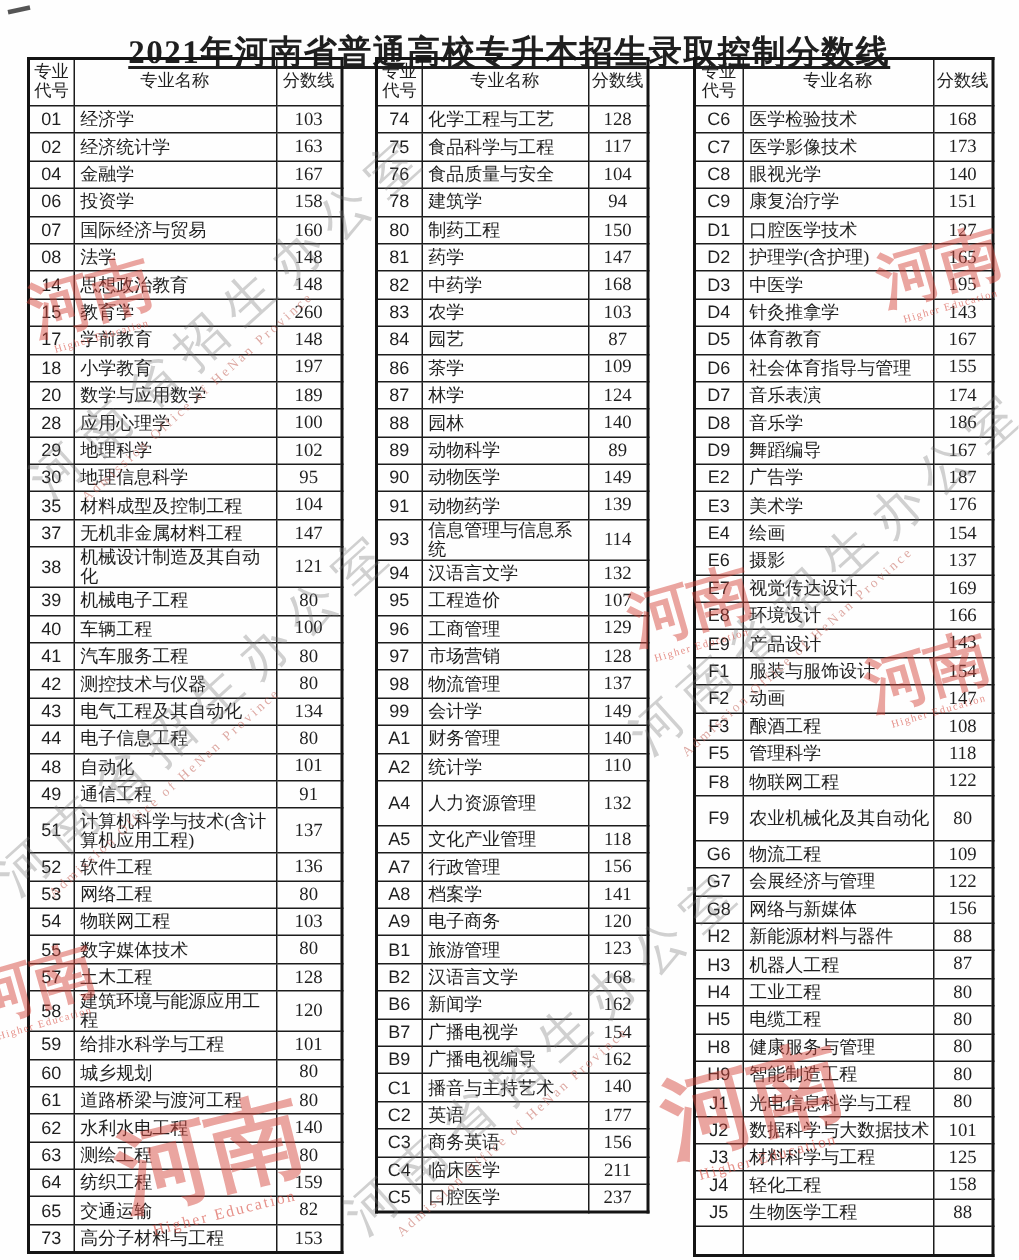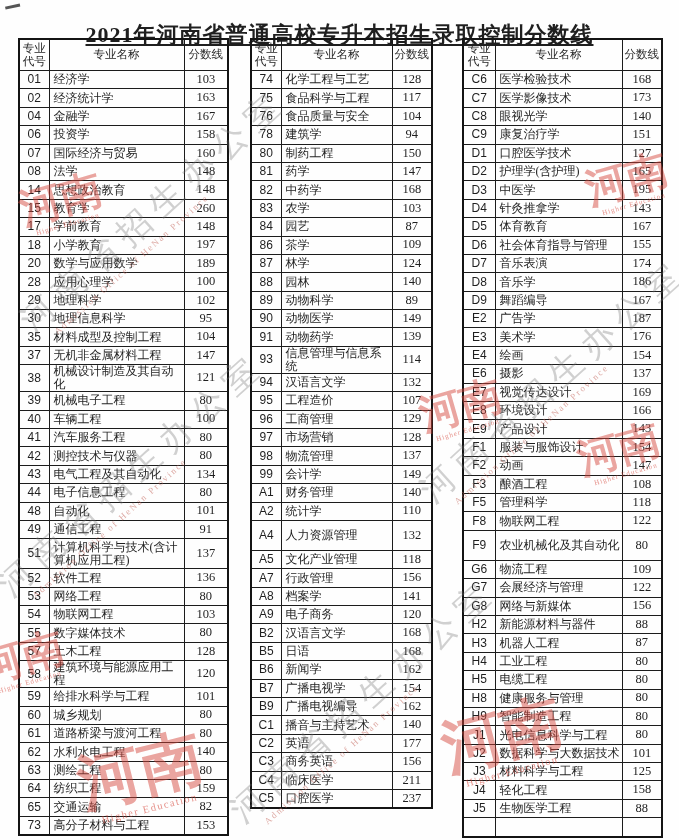--- a/index.html
+++ b/index.html
@@ -444,27 +444,27 @@
         <td class="code">A8</td>
         <td class="name">档案学</td>
         <td class="score">141</td>
       </tr>
       <tr>
         <td class="code">A9</td>
         <td class="name">电子商务</td>
         <td class="score">120</td>
       </tr>
       <tr>
+        <td class="code">B1</td>
+        <td class="name">旅游管理</td>
+        <td class="score">123</td>
+      </tr>
+      <tr>
         <td class="code">B2</td>
         <td class="name">汉语言文学</td>
-        <td class="score">168</td>
-      </tr>
-      <tr>
-        <td class="code">B5</td>
-        <td class="name">日语</td>
         <td class="score">168</td>
       </tr>
       <tr>
         <td class="code">B6</td>
         <td class="name">新闻学</td>
         <td class="score">162</td>
       </tr>
       <tr>
         <td class="code">B7</td>
         <td class="name">广播电视学</td>

